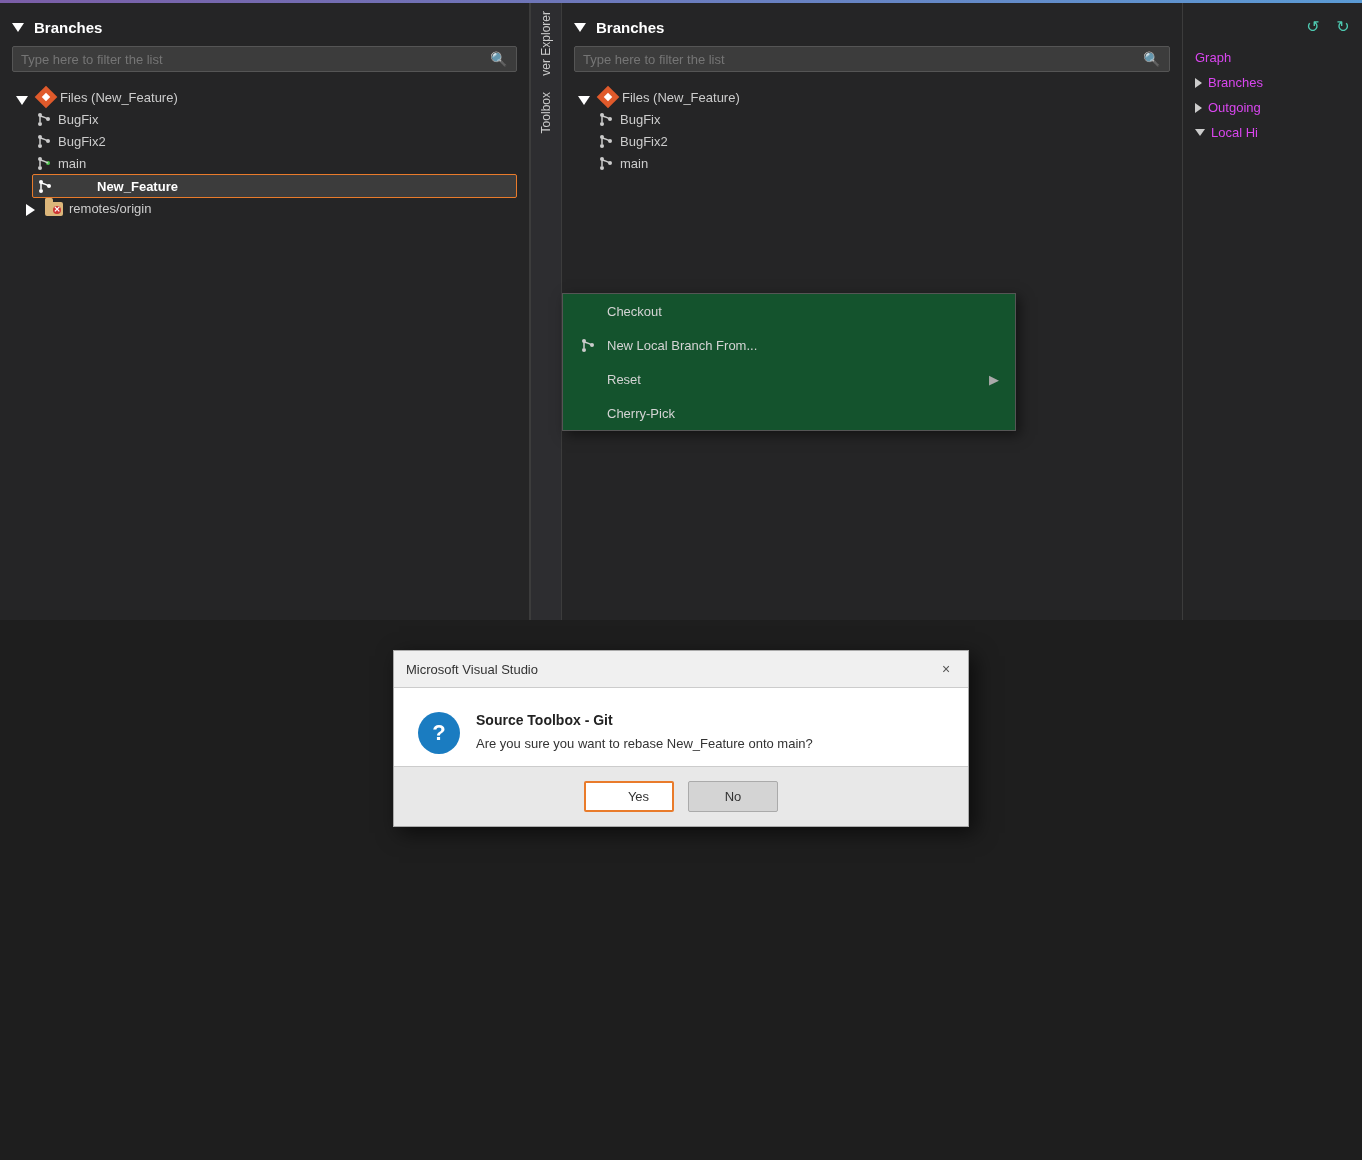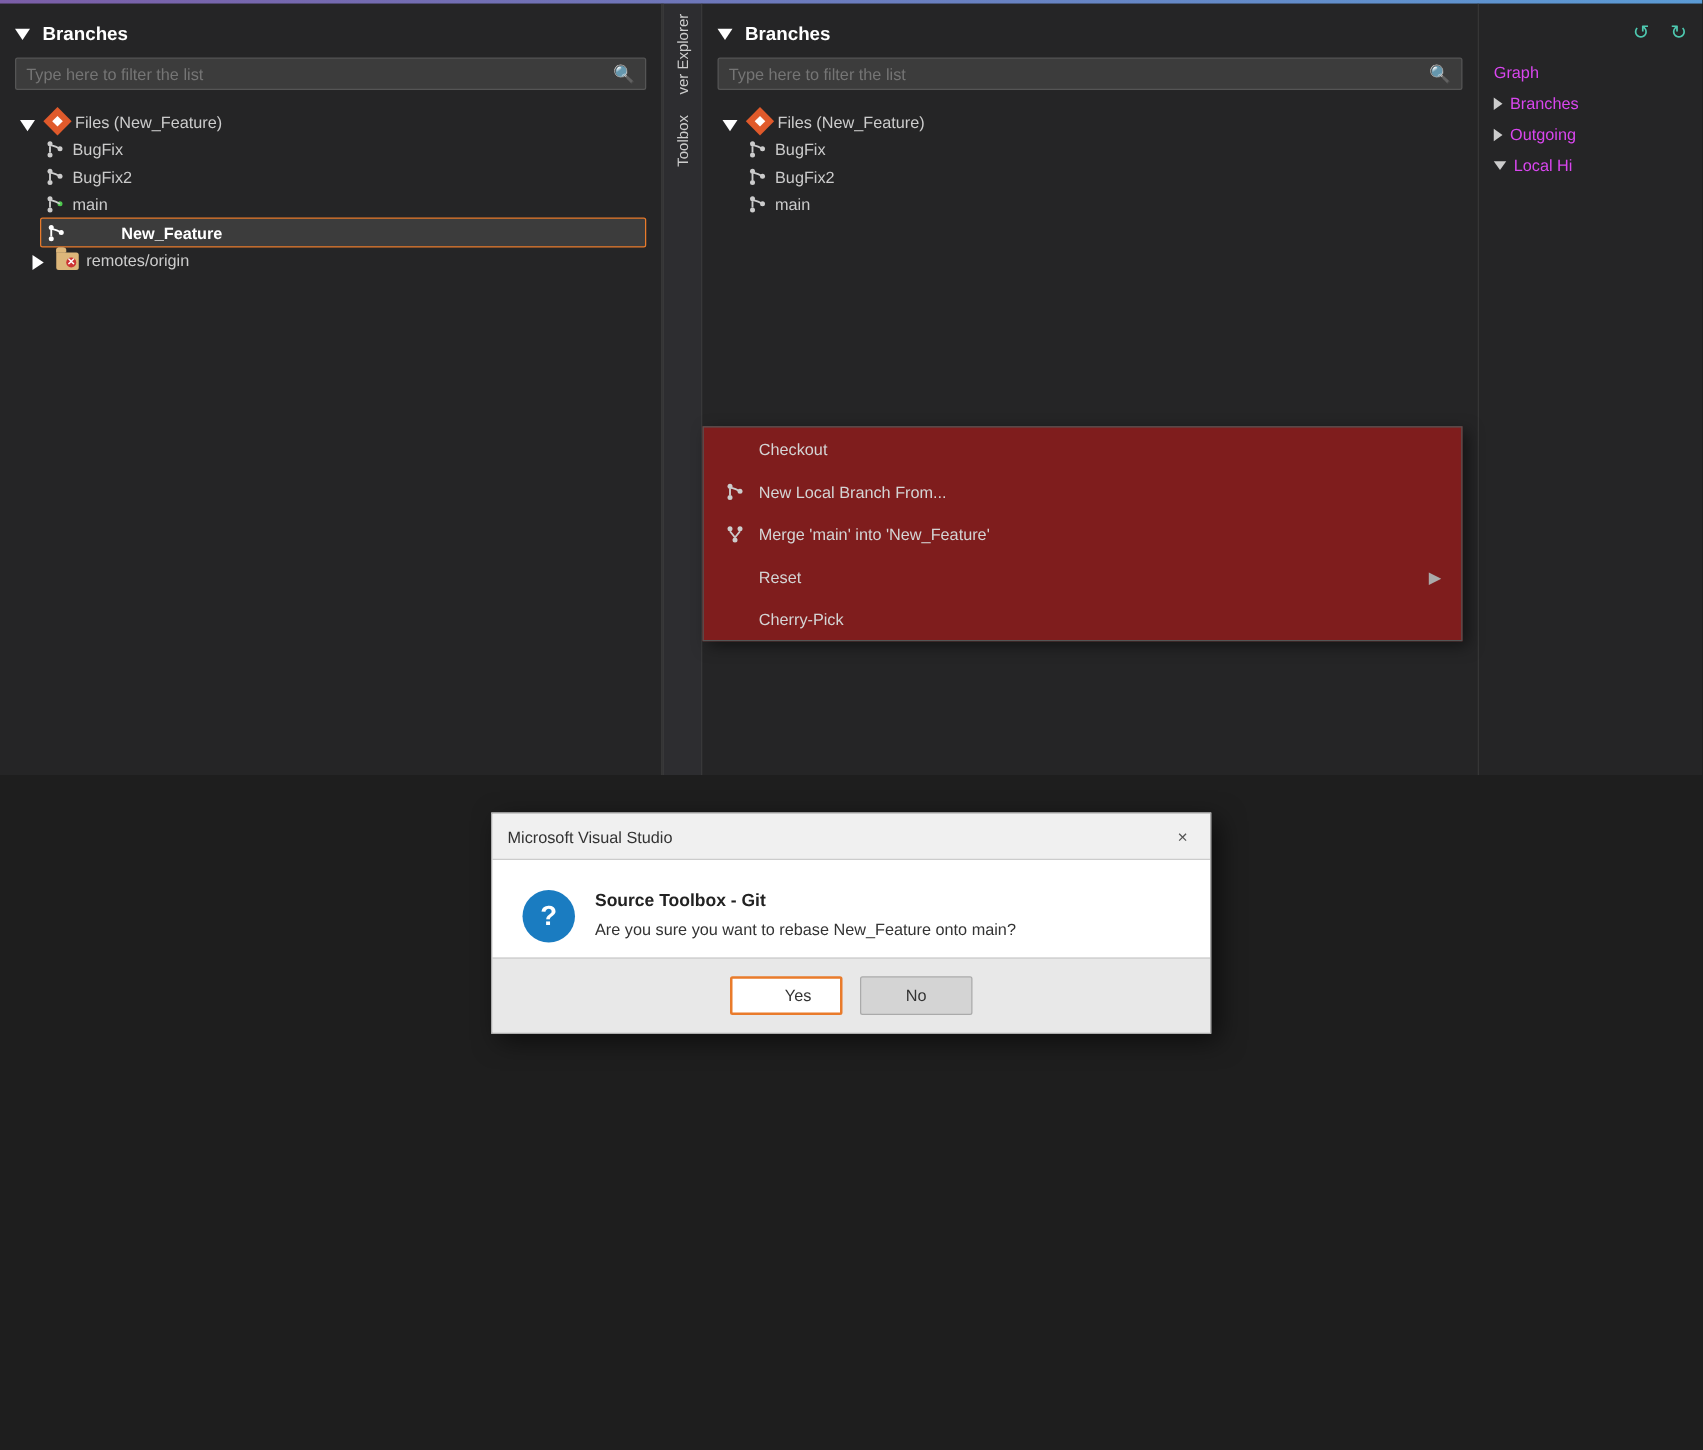--- a/index.html
+++ b/index.html
@@ -182,26 +182,25 @@
       height: 4px;
       background: #dcb67a;
       border-radius: 2px 2px 0 0;
     }
 
     
     .context-menu {
       position: absolute;
       top: 290px;
       left: 0px;
-      width: 608px;
-      background: #7f1d1d;
+      width: 454px;
+      background: #14532d;
       border: 1px solid #555;
       z-index: 100;
       box-shadow: 4px 4px 12px rgba(0,0,0,0.5);
-      margin-top: 48px;
     }
     .context-menu-item {
       display: flex;
       align-items: center;
       padding: 8px 16px;
       color: #d4d4d4;
       font-size: 13px;
       cursor: pointer;
       gap: 10px;
     }
@@ -550,32 +549,20 @@
             <circle cx="4" cy="4" r="2" fill="#ccc"></circle>
             <circle cx="4" cy="13" r="2" fill="#ccc"></circle>
             <circle cx="12" cy="8" r="2" fill="#ccc"></circle>
             <line x1="4" y1="6" x2="4" y2="11" stroke="#ccc" stroke-width="1.5"></line>
             <path d="M4 6 Q4 4 12 8" stroke="#ccc" stroke-width="1.5" fill="none"></path>
           </svg>
         </span>
         <span>New Local Branch From...</span>
       </div>
 
-      <div class="context-menu-item">
-        <span class="menu-icon">
-          <svg width="16" height="16" viewBox="0 0 16 16">
-            <circle cx="4" cy="4" r="2" fill="#ccc"></circle>
-            <circle cx="12" cy="4" r="2" fill="#ccc"></circle>
-            <circle cx="8" cy="13" r="2" fill="#ccc"></circle>
-            <line x1="8" y1="11" x2="4" y2="6" stroke="#ccc" stroke-width="1.5"></line>
-            <line x1="8" y1="11" x2="12" y2="6" stroke="#ccc" stroke-width="1.5"></line>
-          </svg>
-        </span>
-        <span>Merge 'main' into 'New_Feature'</span>
-      </div>
 
 
       <div class="context-menu-item">
         <span class="menu-icon"></span>
         <span>Reset</span>
         <span class="arrow-right">▶</span>
       </div>
 
       <div class="context-menu-item">
         <span class="menu-icon"></span>

